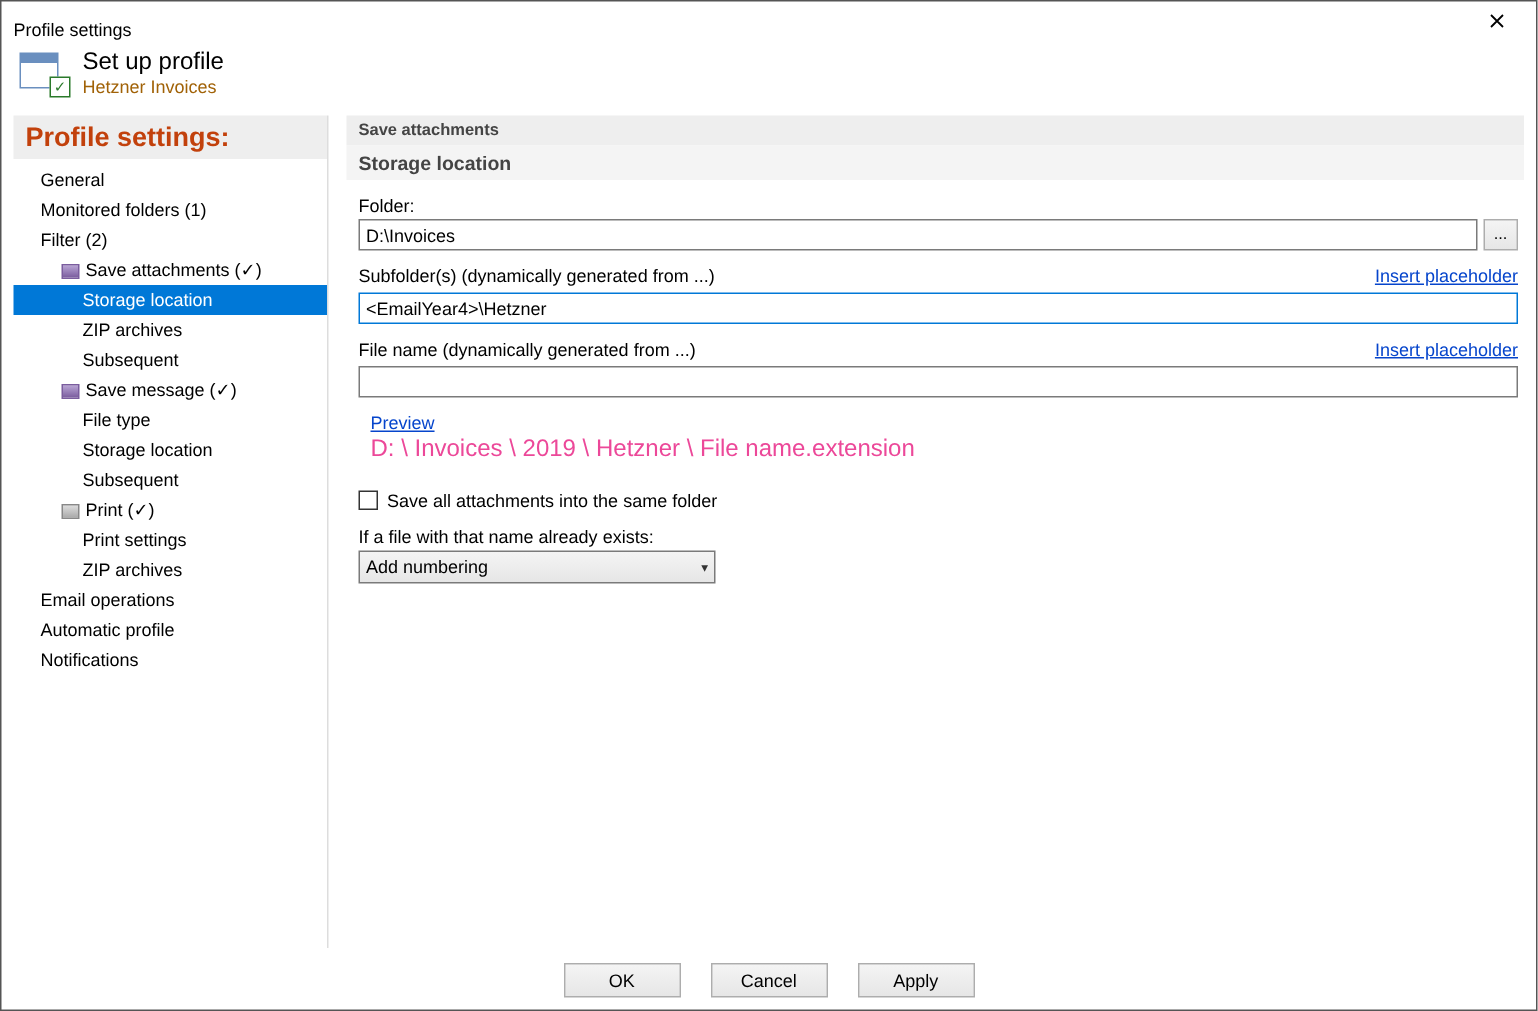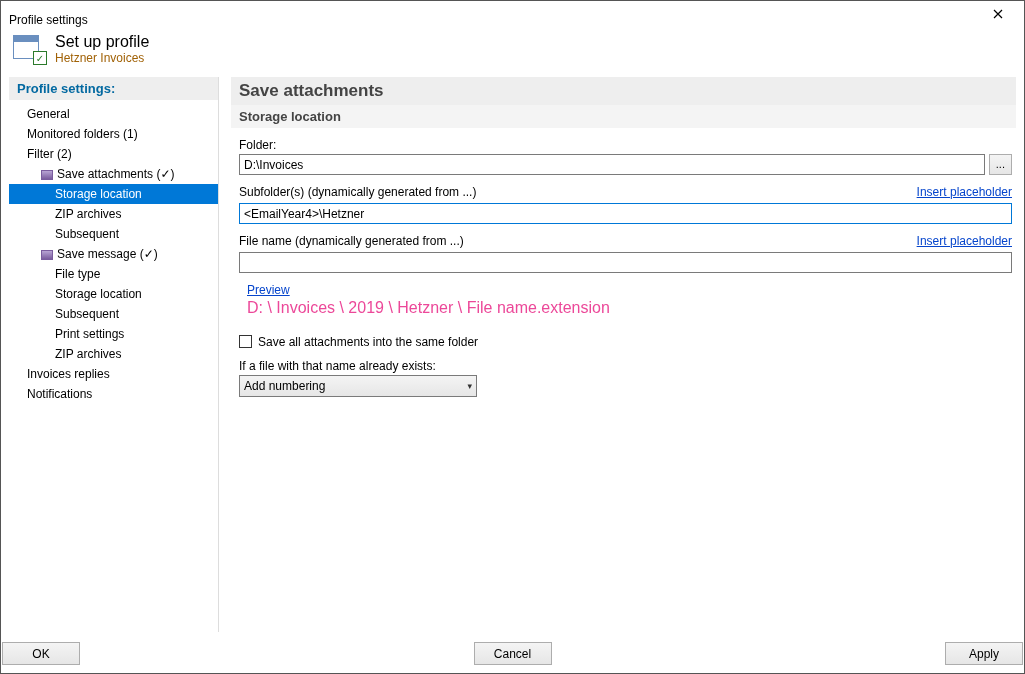--- a/index.html
+++ b/index.html
@@ -79,22 +79,22 @@
 .sidebar {
   width: 210px;
   border-right: 1px solid #ddd;
   padding-top: 0;
   margin-left: 8px;
 }
 .sidebar-header {
   background: #eeeeee;
   padding: 4px 8px;
   font-weight: bold;
-  color: #0369a1;
-  font-size: 13px;
+  color: #c2410c;
+  font-size: 18px;
 }
 .tree { padding-top: 4px; }
 .tree-item {
   padding: 3px 4px 3px 18px;
   cursor: pointer;
   white-space: nowrap;
 }
 .tree-item.level2 { padding-left: 32px; }
 .tree-item.level3 { padding-left: 46px; }
 .tree-item.selected { background: #0078d7; color: #fff; }
@@ -110,21 +110,21 @@
 
 .main {
   flex: 1;
   padding: 0 8px 0 12px;
 }
 .main-header1 {
   background: #eeeeee;
   padding: 4px 8px;
   font-weight: bold;
   color: #444;
-  font-size: 17px;
+  font-size: 11px;
 }
 .main-header2 {
   background: #f4f4f4;
   padding: 4px 8px;
   font-weight: bold;
   color: #444;
   font-size: 13px;
   margin-top: 0;
 }
 .form { padding: 10px 4px 0 8px; }
@@ -180,21 +180,21 @@
   font-family: inherit;
   font-size: 12px;
   display: flex;
   justify-content: space-between;
   align-items: center;
   cursor: pointer;
 }
 .chev { font-size: 9px; color: #333; }
 .footer {
   display: flex;
-  justify-content: space-between;
+  justify-content: center;
   gap: 20px;
   padding: 10px 1px;
 }
 .btn {
   min-width: 78px;
   height: 23px;
   border: 1px solid #adadad;
   background: linear-gradient(#f4f4f4, #e6e6e6);
   cursor: pointer;
   font-family: inherit;
@@ -232,23 +232,25 @@
         <div class="tree-item level1"><span>Monitored folders (1)</span></div>
         <div class="tree-item level1"><span>Filter (2)</span></div>
         <div class="tree-item level2"><span class="mini-icon mini-save"></span><span>Save attachments (✓)</span></div>
         <div class="tree-item level3 selected"><span>Storage location</span></div>
         <div class="tree-item level3"><span>ZIP archives</span></div>
         <div class="tree-item level3"><span>Subsequent</span></div>
         <div class="tree-item level2"><span class="mini-icon mini-save"></span><span>Save message (✓)</span></div>
         <div class="tree-item level3"><span>File type</span></div>
         <div class="tree-item level3"><span>Storage location</span></div>
         <div class="tree-item level3"><span>Subsequent</span></div>
+        <div class="tree-item level2"><span class="mini-icon mini-print"></span><span>Print  (✓)</span></div>
         <div class="tree-item level3"><span>Print settings</span></div>
         <div class="tree-item level3"><span>ZIP archives</span></div>
-        <div class="tree-item level1"><span>Invoices replies</span></div>
+        <div class="tree-item level1"><span>Email operations</span></div>
+        <div class="tree-item level1"><span>Automatic profile</span></div>
         <div class="tree-item level1"><span>Notifications</span></div>
       </div>
   </div>
 
   <div class="main">
     <div class="main-header1">Save attachments</div>
     <div class="main-header2">Storage location</div>
 
     <div class="form">
       <div class="row">

